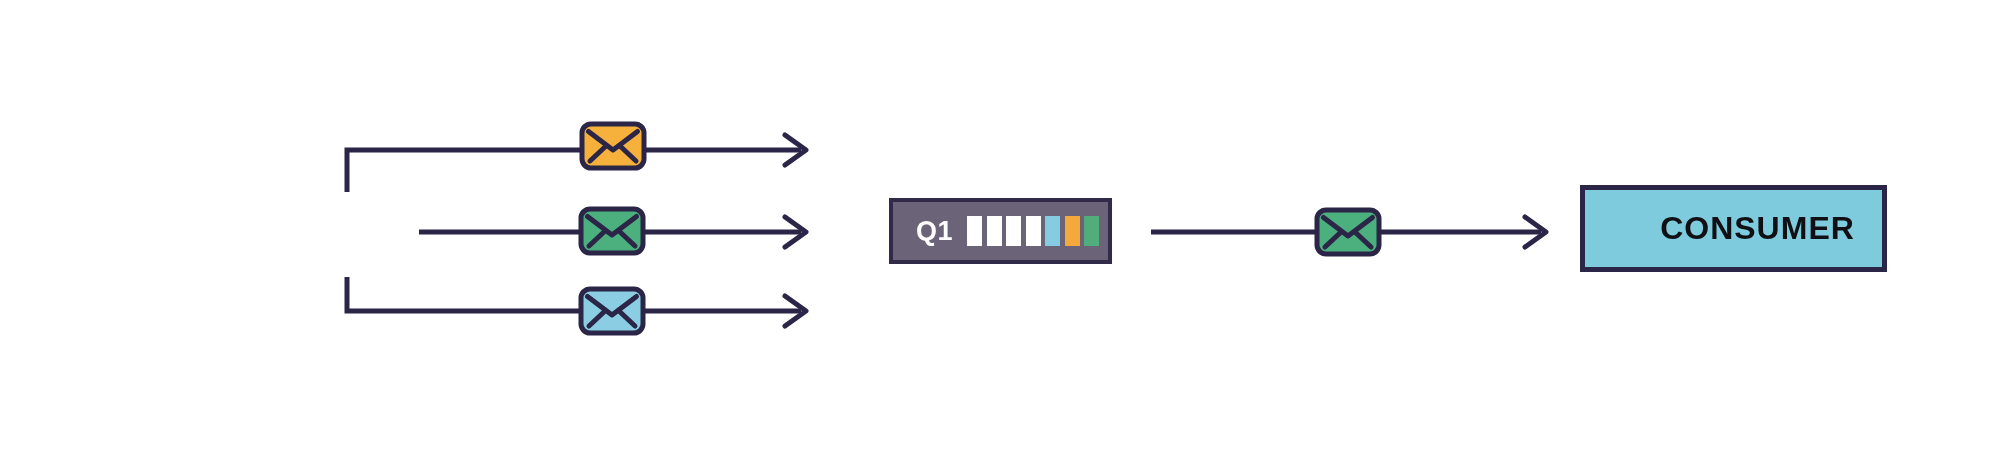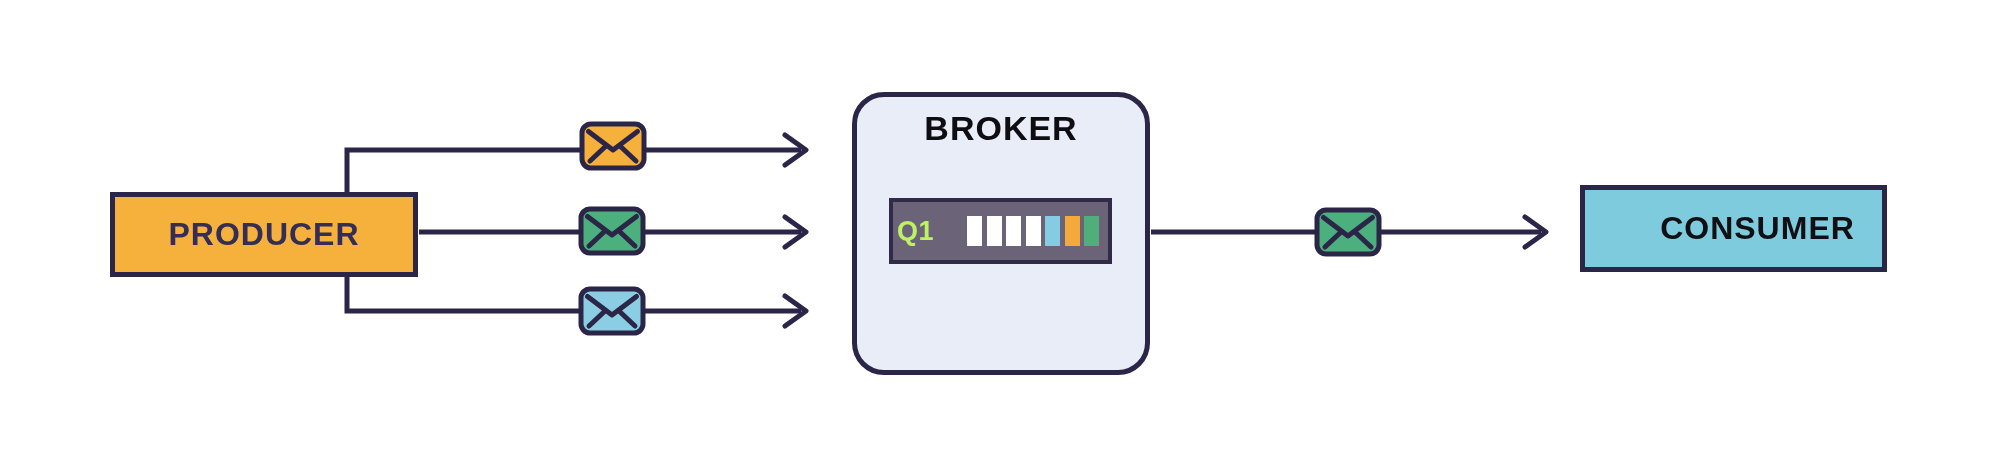--- a/index.html
+++ b/index.html
@@ -48,24 +48,24 @@
 
   
   #queue {
     left: 889px; top: 198px; width: 223px; height: 66px;
     box-sizing: border-box;
     border: 4px solid #312B49;
     display: flex;
     align-items: center;
   }
   .queue-label {
-    color: #bef264;
+    color: #ffffff;
     font-weight: 700;
     font-size: 27px;
-    margin-left: 4px;
+    margin-left: 23px;
     letter-spacing: 0.5px;
   }
   .queue-bars {
     margin-left: auto;
     margin-right: 9px;
     display: flex;
     gap: 4.5px;
     align-items: center;
   }
   .queue-bar { width: 15px; height: 30px; }
@@ -85,46 +85,40 @@
     <path d="M347 192 L347 150 L801 150"></path>
     <path class="chev" d="M785 135 L806 150 L785 165"></path>
     <path d="M419 232 L801 232"></path>
     <path class="chev" d="M785 217 L806 232 L785 247"></path>
     <path d="M347 277 L347 311 L801 311"></path>
     <path class="chev" d="M785 296 L806 311 L785 326"></path>
     <path d="M1151 232 L1541 232"></path>
     <path class="chev" d="M1525 217 L1546 232 L1525 247"></path>
   </svg>
 
-  <div id="producer" class="abs node" style="background: rgb(246, 177, 60);">
-    <span class="node-label">PRODUCER</span>
-  </div>
 
   <svg class="abs envelope" style="left:579px; top:121px;" viewBox="0 0 68 50">
     <rect class="body" x="3" y="3" width="62" height="44" rx="9" style="fill: rgb(246, 177, 60);"></rect>
     <path class="stroke" d="M9.5 10.5 L34 29 L58.5 10.5"></path>
     <path class="stroke" d="M11 40 L27 25"></path>
     <path class="stroke" d="M57 40 L41 25"></path>
   </svg>
   <svg class="abs envelope" style="left:578px; top:206px;" viewBox="0 0 68 50">
     <rect class="body" x="3" y="3" width="62" height="44" rx="9" style="fill: rgb(76, 175, 126);"></rect>
     <path class="stroke" d="M9.5 10.5 L34 29 L58.5 10.5"></path>
     <path class="stroke" d="M11 40 L27 25"></path>
     <path class="stroke" d="M57 40 L41 25"></path>
   </svg>
   <svg class="abs envelope" style="left:578px; top:286px;" viewBox="0 0 68 50">
     <rect class="body" x="3" y="3" width="62" height="44" rx="9" style="fill: rgb(139, 206, 228);"></rect>
     <path class="stroke" d="M9.5 10.5 L34 29 L58.5 10.5"></path>
     <path class="stroke" d="M11 40 L27 25"></path>
     <path class="stroke" d="M57 40 L41 25"></path>
   </svg>
 
-  <div id="broker" class="abs node" style="background: rgb(233, 237, 248);">
-    <span class="node-label">BROKER</span>
-  </div>
 
   <div id="queue" class="abs" style="background: rgb(107, 100, 120);">
     <span class="queue-label">Q1</span>
     <div class="queue-bars">
         <div class="queue-bar" style="background: rgb(255, 255, 255);"></div>
         <div class="queue-bar" style="background: rgb(255, 255, 255);"></div>
         <div class="queue-bar" style="background: rgb(255, 255, 255);"></div>
         <div class="queue-bar" style="background: rgb(255, 255, 255);"></div>
         <div class="queue-bar" style="background: rgb(133, 203, 226);"></div>
         <div class="queue-bar" style="background: rgb(245, 169, 59);"></div>

